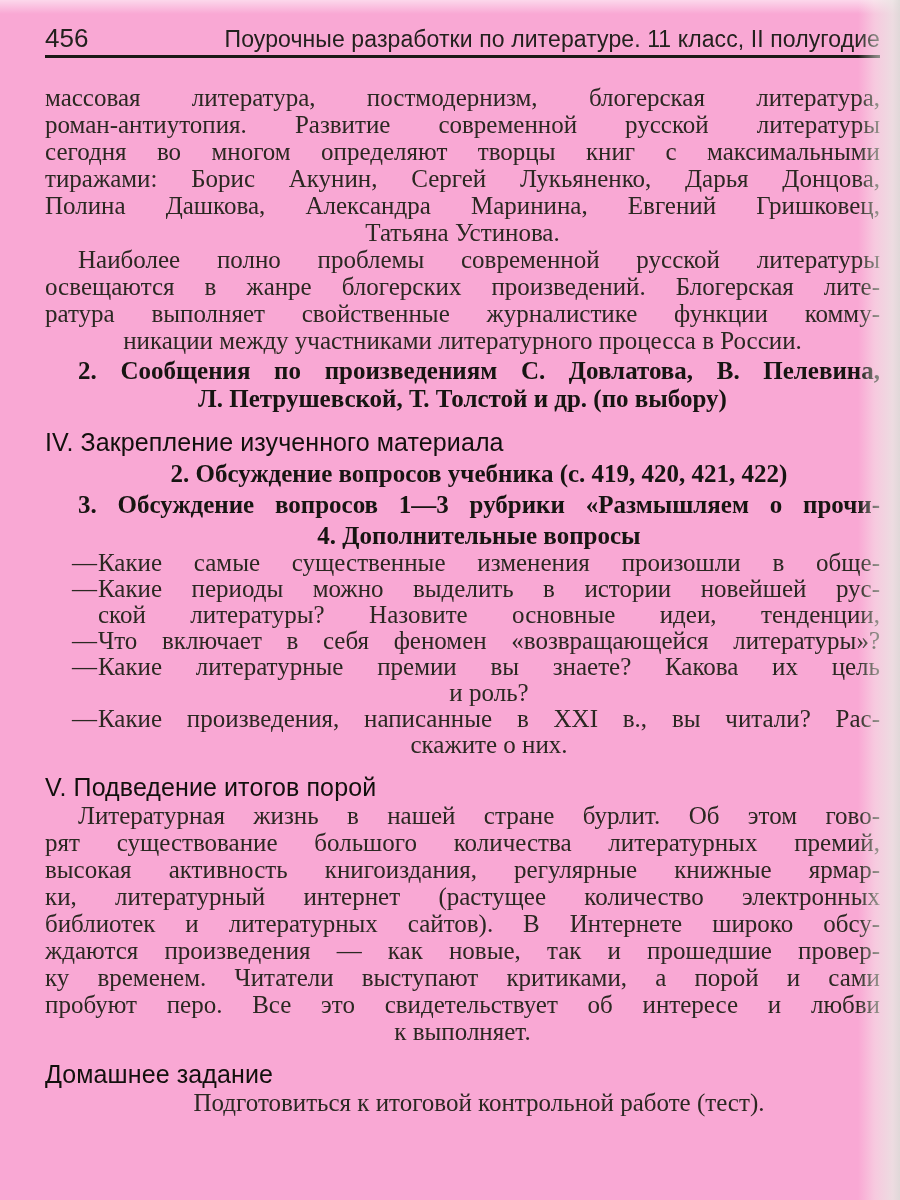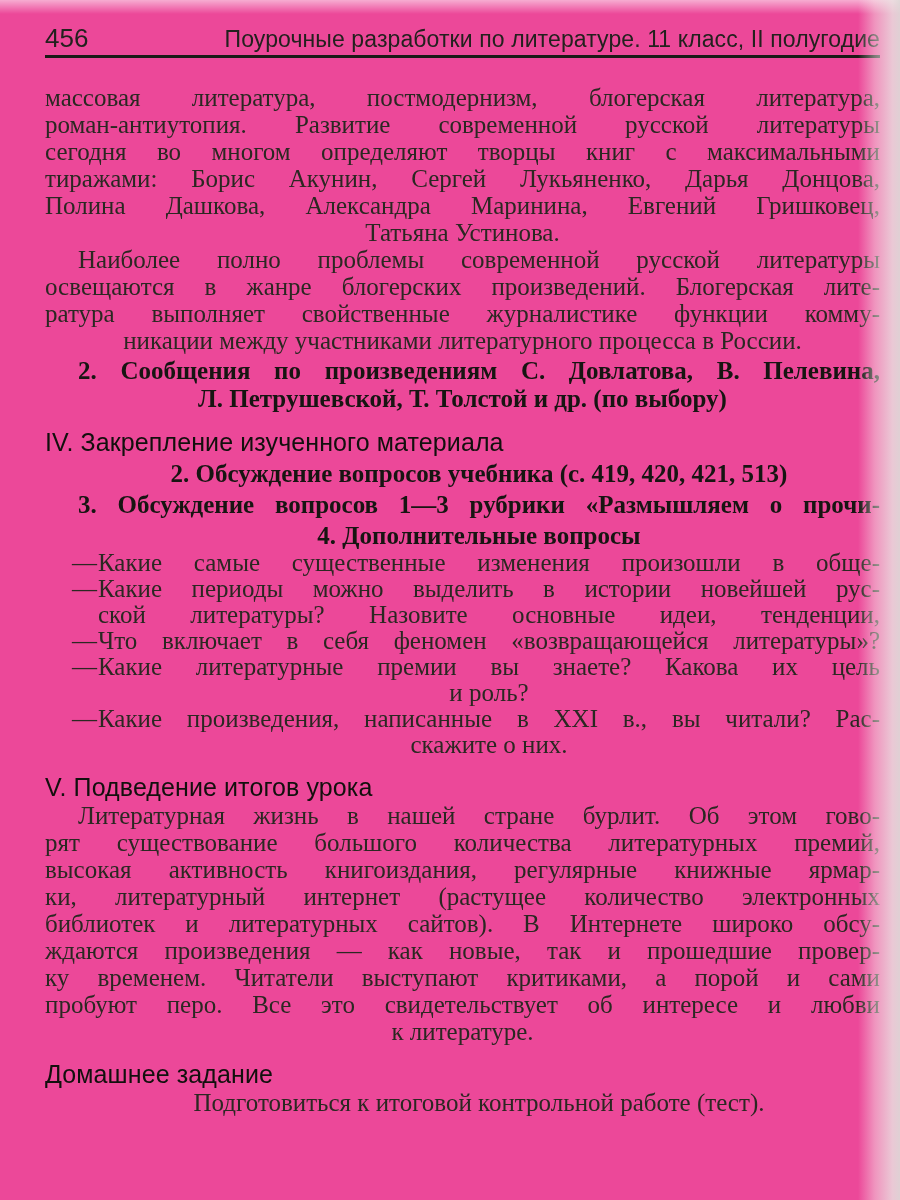--- a/index.html
+++ b/index.html
@@ -3,21 +3,21 @@
 <meta charset="utf-8">
 <style>
   html,body{margin:0;padding:0;}
   body{
     width:900px;height:1200px;overflow:hidden;
     background:#e9e7e2;
     font-family:"Liberation Serif",serif;
   }
   .page{
     position:relative;width:900px;height:1200px;
-    background:#ec4899;
+    background:#f9a8d4;
     color:#2b2822;
   }
   .page::before{ 
     content:"";position:absolute;left:0;top:0;width:100%;height:14px;
     background:linear-gradient(to bottom,rgba(255,255,255,.55),rgba(255,255,255,0));
     pointer-events:none;
   }
   .inner{padding:24px 20px 0 45px;}
   
   .phead{
@@ -78,21 +78,21 @@
           <div class="line jl">освещаются в жанре блогерских произведений. Блогерская лите-</div>
           <div class="line jl">ратура выполняет свойственные журналистике функции комму-</div>
           <div class="line">никации между участниками литературного процесса в России.</div>
         </div>
         <div class="block boldpara">
           <div class="line jl ind">2. Сообщения по произведениям С. Довлатова, В. Пелевина,</div>
           <div class="line">Л. Петрушевской, Т. Толстой и др. (по выбору)</div>
         </div>
         <div class="block heading">IV. Закрепление изученного материала</div>
         <div class="block boldpara">
-          <div class="line ind">2. Обсуждение вопросов учебника (с. 419, 420, 421, 513)</div>
+          <div class="line ind">2. Обсуждение вопросов учебника (с. 419, 420, 421, 422)</div>
         </div>
         <div class="block boldpara">
           <div class="line jl ind">3. Обсуждение вопросов 1—3 рубрики «Размышляем о прочи-</div>
         </div>
         <div class="block boldpara">
           <div class="line ind">4. Дополнительные вопросы</div>
         </div>
         <div class="block dash">
           <span class="dashmark">—</span>
           <div class="line jl">Какие самые существенные изменения произошли в обще-</div>
@@ -109,31 +109,31 @@
         <div class="block dash">
           <span class="dashmark">—</span>
           <div class="line jl">Какие литературные премии вы знаете? Какова их цель</div>
           <div class="line">и роль?</div>
         </div>
         <div class="block dash">
           <span class="dashmark">—</span>
           <div class="line jl">Какие произведения, написанные в XXI в., вы читали? Рас-</div>
           <div class="line">скажите о них.</div>
         </div>
-        <div class="block heading">V. Подведение итогов урока</div>
+        <div class="block heading">V. Подведение итогов порой</div>
         <div class="block para">
           <div class="line jl ind">Литературная жизнь в нашей стране бурлит. Об этом гово-</div>
           <div class="line jl">рят существование большого количества литературных премий,</div>
           <div class="line jl">высокая активность книгоиздания, регулярные книжные ярмар-</div>
           <div class="line jl">ки, литературный интернет (растущее количество электронных</div>
           <div class="line jl">библиотек и литературных сайтов). В Интернете широко обсу-</div>
           <div class="line jl">ждаются произведения — как новые, так и прошедшие провер-</div>
           <div class="line jl">ку временем. Читатели выступают критиками, а порой и сами</div>
           <div class="line jl">пробуют перо. Все это свидетельствует об интересе и любви</div>
-          <div class="line">к литературе.</div>
+          <div class="line">к выполняет.</div>
         </div>
         <div class="block heading">Домашнее задание</div>
         <div class="block para">
           <div class="line ind">Подготовиться к итоговой контрольной работе (тест).</div>
         </div>
       </main>
   </div>
   <div class="gutter"></div>
 </div>
 

